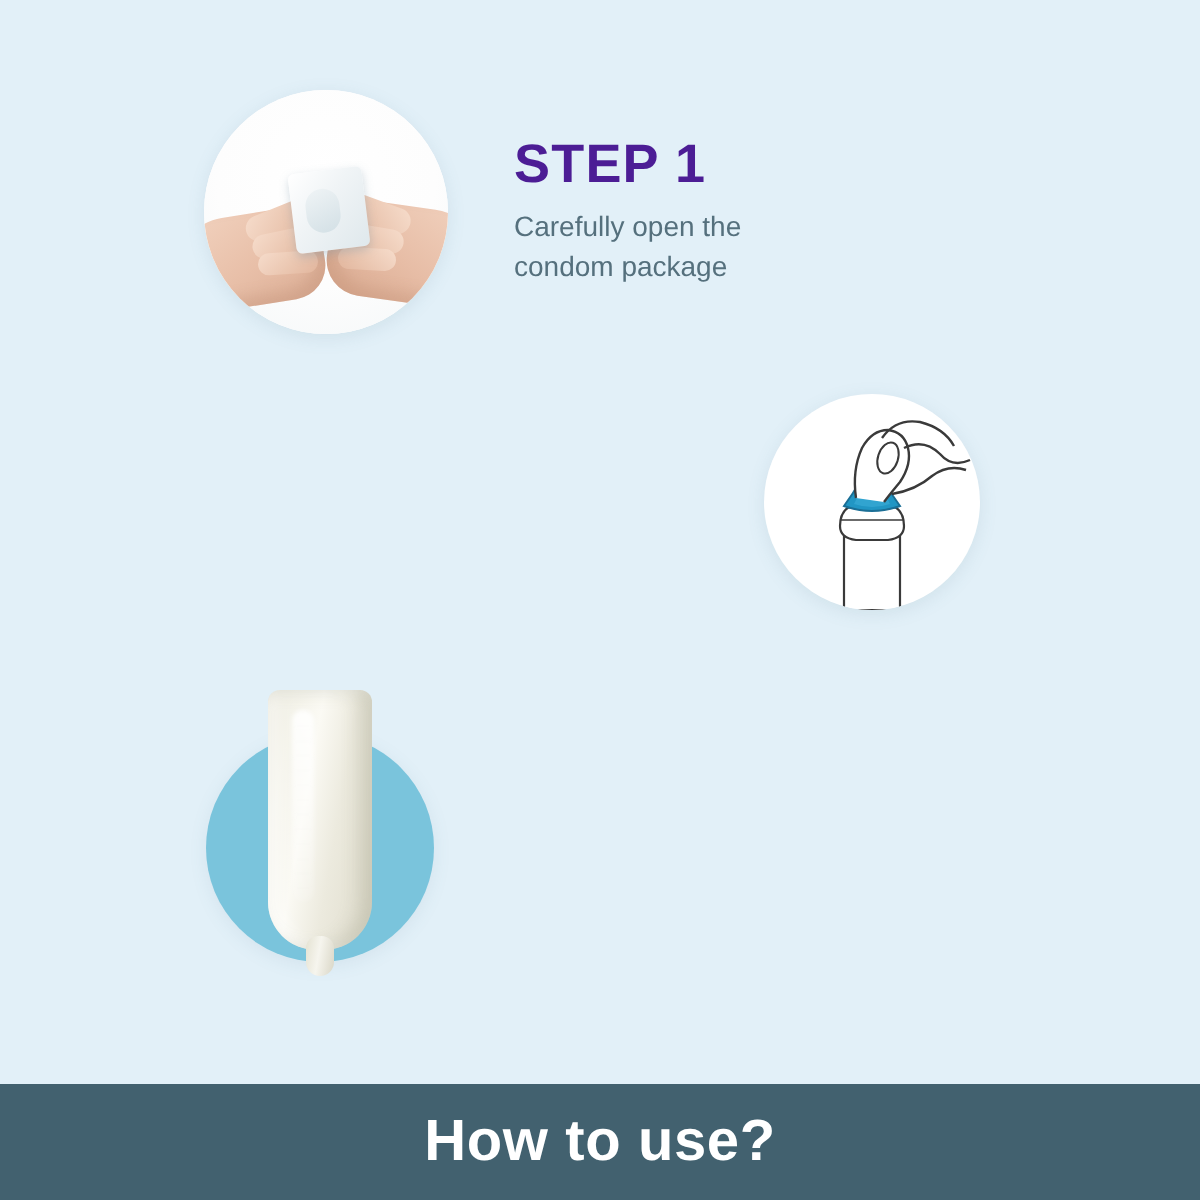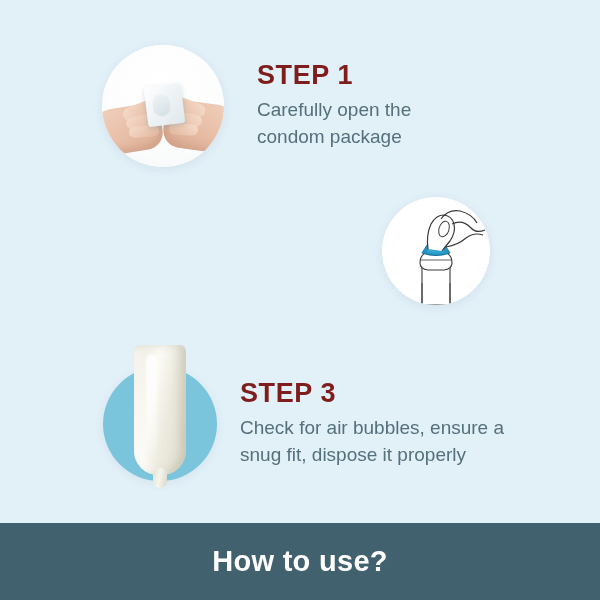--- a/index.html
+++ b/index.html
@@ -26,28 +26,28 @@
     display: flex;
     align-items: center;
   }
   .step-text {
     display: flex;
     flex-direction: column;
   }
   .step-title {
     font-size: 27px;
     font-weight: bold;
-    color: #7f1d1d;
+    color: #4c1d95;
     letter-spacing: 0.6px;
     line-height: 1.1;
     margin: 0 0 7px 0;
     white-space: nowrap;
   }
   .step-desc {
-    font-size: 19px;
+    font-size: 14px;
     color: #55707d;
     line-height: 1.42;
     margin: 0;
     white-space: pre-line;
   }
 
   
   #step-1 { left: 102px; top: 45px; }
   #step-1 .step-text { margin-left: 33px; text-align: left; }
 
@@ -179,21 +179,21 @@
     border-radius: 8px;
     filter: blur(1px);
   }
 
   
   #footer-banner {
     position: absolute;
     left: 0;
     bottom: 0;
     width: 600px;
-    height: 77px;
+    height: 58px;
     background: #42616f;
     display: flex;
     align-items: center;
     justify-content: center;
   }
   #footer-title {
     color: #ffffff;
     font-size: 29px;
     font-weight: bold;
     letter-spacing: 0.3px;
@@ -256,24 +256,19 @@
 
   <div class="step" id="step-3">
 
     <div class="circle-photo-3">
       <div class="c3-condom">
         <div class="c3-sheen"></div>
         <div class="c3-teat"></div>
       </div>
     </div>
 
-    <div class="step-text">
-      <h2 class="step-title">STEP 3</h2>
-      <p class="step-desc">Check for air bubbles, ensure a
-snug fit, dispose it properly</p>
-    </div>
   </div>
 
   <div id="footer-banner">
     <h1 id="footer-title">How to use?</h1>
   </div>
 
 </div>
 
 </body></html>

